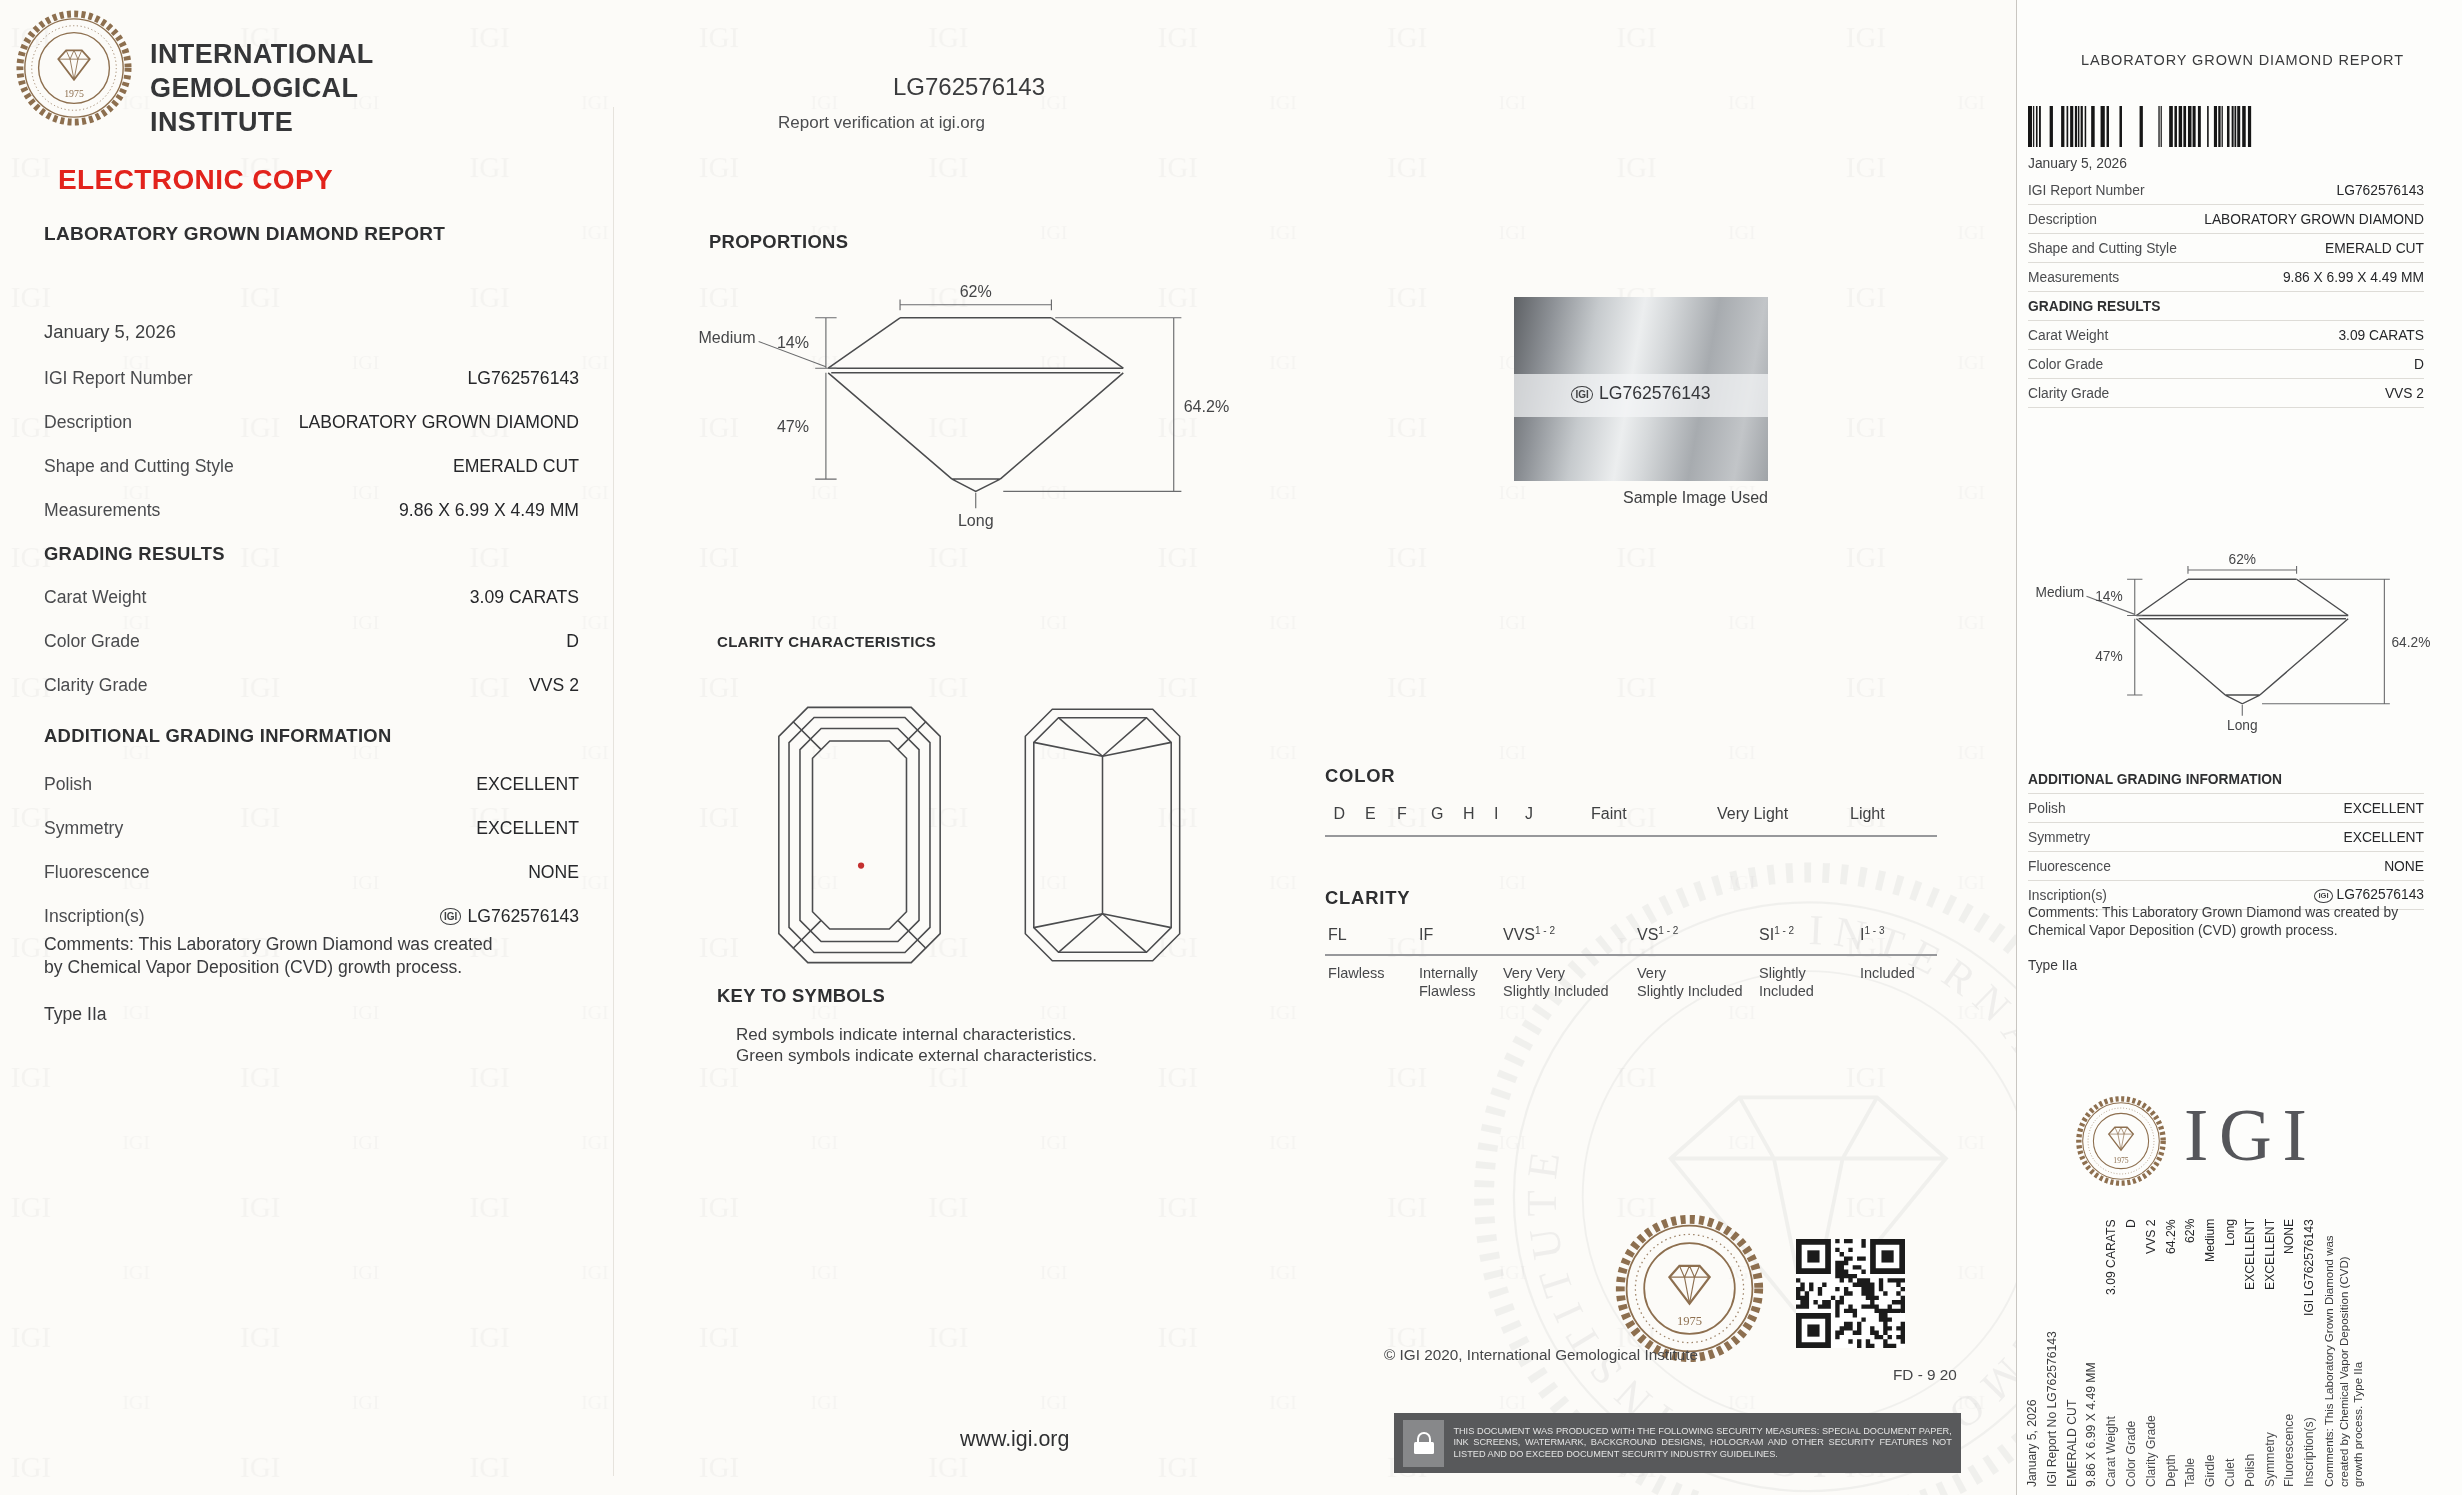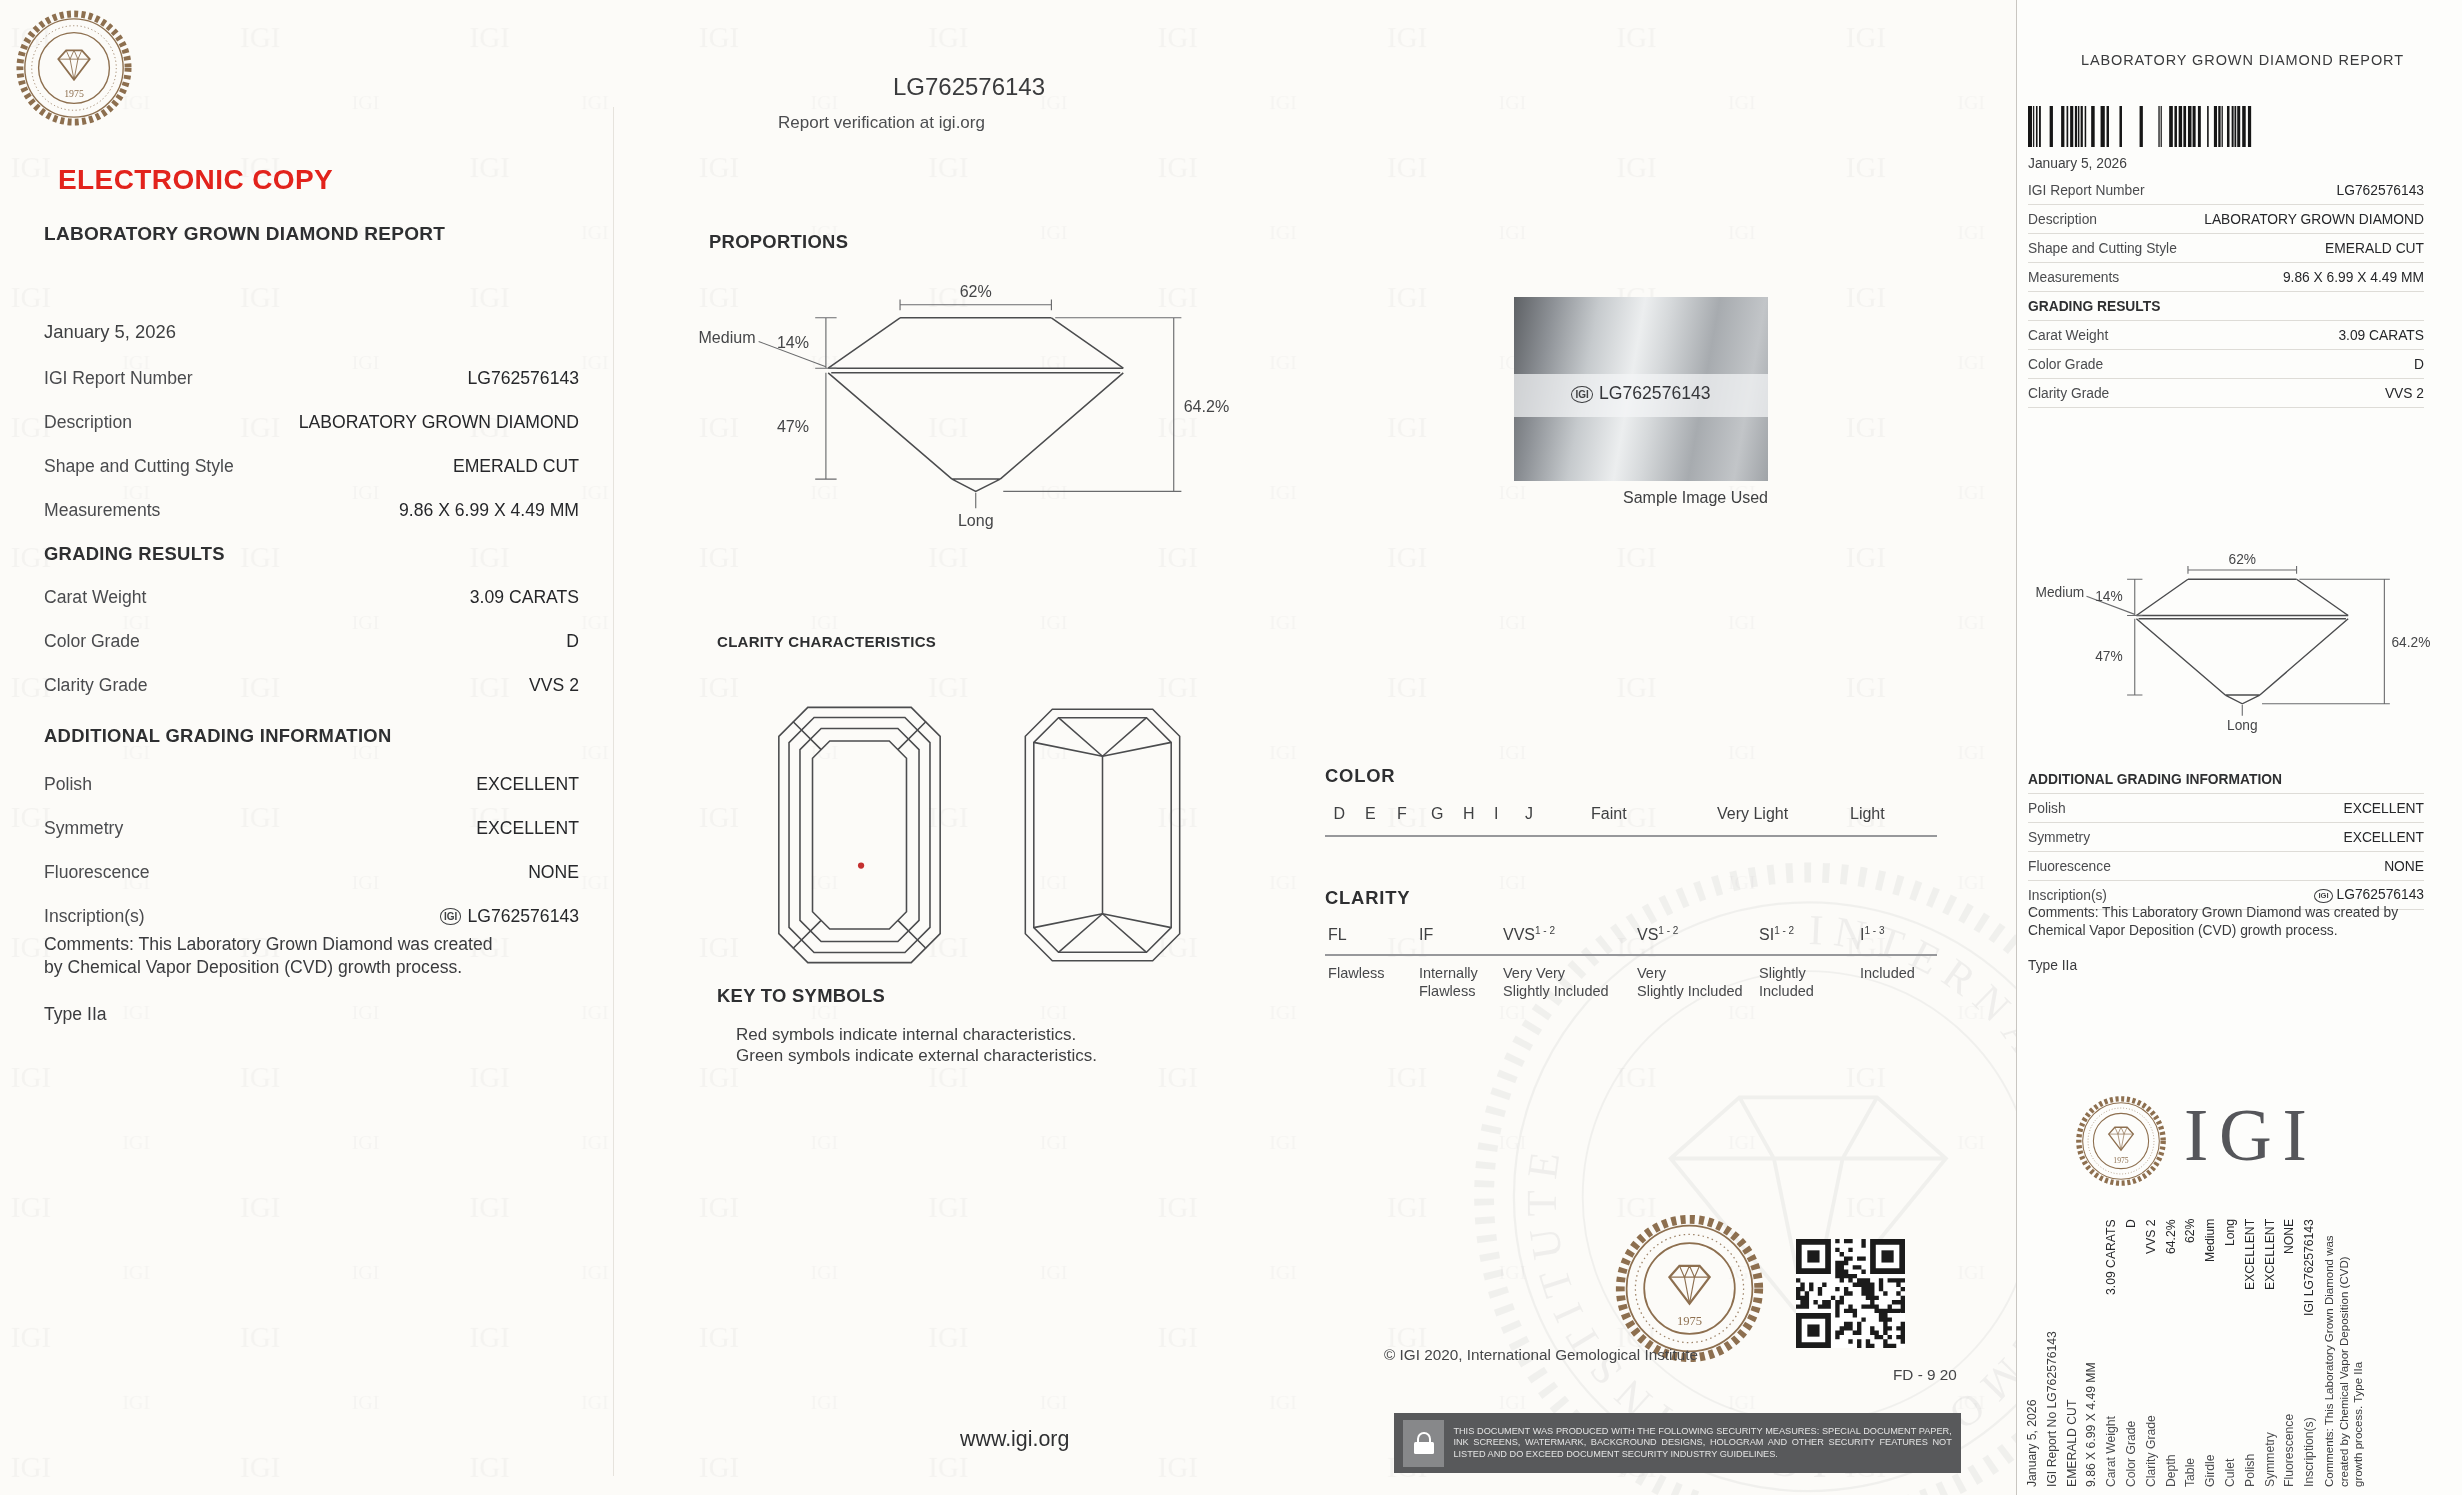--- a/index.html
+++ b/index.html
@@ -91,20 +91,25 @@
     </text>
   </svg>
 
   <div class="abs" style="left:2017px;top:0;width:446px;height:1495px;background:#fdfdfb"></div>
   <div class="abs" style="left:2016px;top:0;width:0.8px;height:1495px;background:#c9c6c1"></div>
   <div class="abs" style="left:613px;top:107px;width:0.8px;height:1369px;background:#e6e3dd"></div>
 
   <svg class="abs" viewBox="0 0 120 120" style="left:15.3px;top:9.2px;width:118px;height:118px;color:#8d6f4f">
       <use href="#seal-def"></use>
     </svg>
+  <div class="abs" style="left:150px;top:37px;font-size:27px;font-weight:bold;line-height:34px;color:#353638;letter-spacing:0.4px">
+    <div>INTERNATIONAL</div>
+    <div>GEMOLOGICAL</div>
+    <div>INSTITUTE</div>
+  </div>
   <div class="abs" style="left:58px;top:164px;font-size:28px;font-weight:bold;color:#e2231c;letter-spacing:0.4px">ELECTRONIC COPY</div>
 
   <div class="abs" style="left:778px;top:73px;width:382px;text-align:center;font-size:24px;color:#3a3b3d">LG762576143</div>
   <div class="abs" style="left:778px;top:113px;width:382px;text-align:left;font-size:17px;color:#4c4d50">Report verification at igi.org</div>
 
   <div class="abs" style="left:2026px;top:52px;width:378px;text-align:right;font-size:14.5px;letter-spacing:0.9px;color:#3a3b3d">LABORATORY GROWN DIAMOND REPORT</div>
 
   <div class="abs h" style="left:44px;top:223px;font-size:19px">LABORATORY GROWN DIAMOND REPORT</div>
   <div class="abs" style="left:44px;top:321px;font-size:18.4px">January 5, 2026</div>
 

